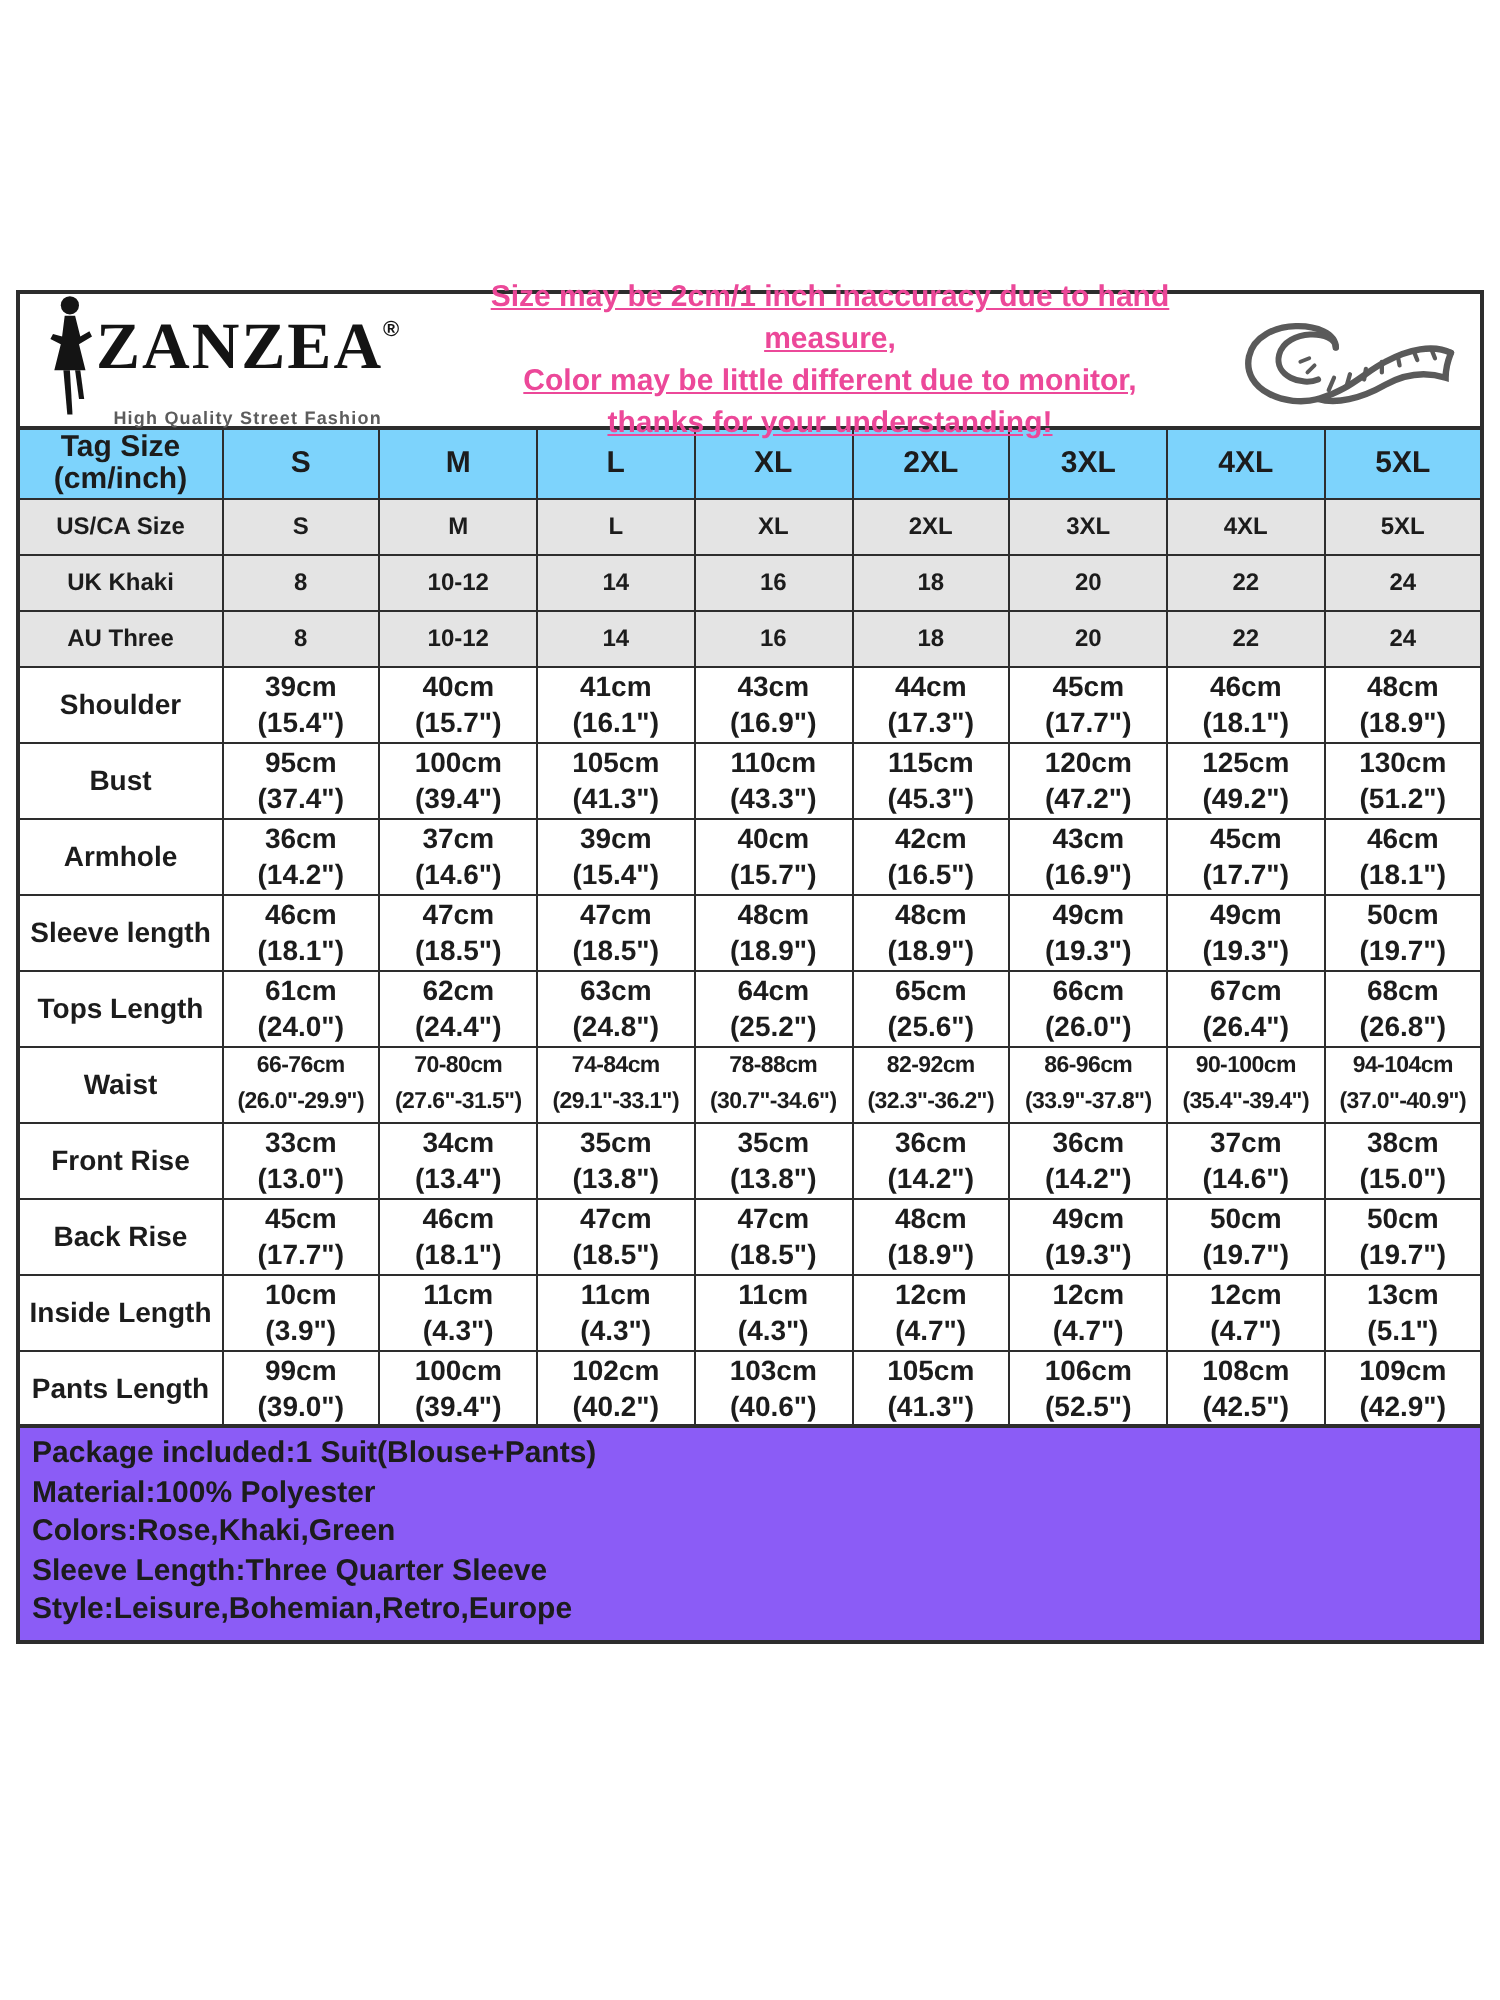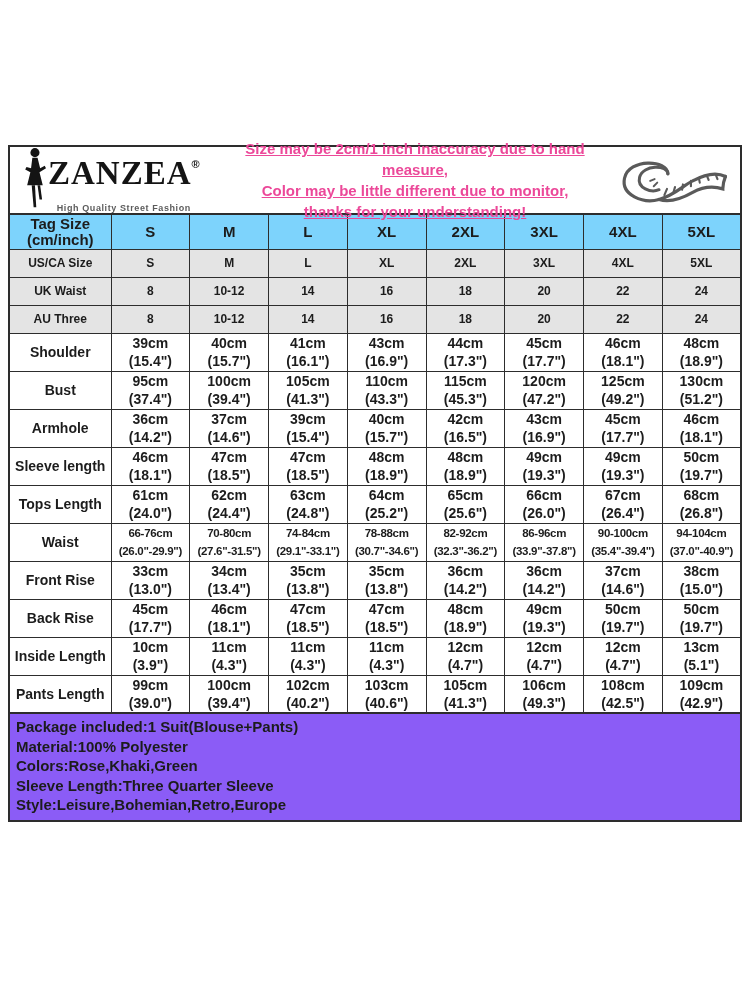--- a/index.html
+++ b/index.html
@@ -128,21 +128,21 @@
           <td>S</td>
           <td>M</td>
           <td>L</td>
           <td>XL</td>
           <td>2XL</td>
           <td>3XL</td>
           <td>4XL</td>
           <td>5XL</td>
         </tr>
         <tr class="size-row">
-          <td class="label">UK Waist</td>
+          <td class="label">UK Khaki</td>
           <td>8</td>
           <td>10-12</td>
           <td>14</td>
           <td>16</td>
           <td>18</td>
           <td>20</td>
           <td>22</td>
           <td>24</td>
         </tr>
         <tr class="size-row">
@@ -333,21 +333,21 @@
 (39.0")</td>
           <td>100cm
 (39.4")</td>
           <td>102cm
 (40.2")</td>
           <td>103cm
 (40.6")</td>
           <td>105cm
 (41.3")</td>
           <td>106cm
-(49.3")</td>
+(52.5")</td>
           <td>108cm
 (42.5")</td>
           <td>109cm
 (42.9")</td>
         </tr>
       </tbody>
   </table>
 
   <div class="footer-box">
     <div>Package included:1 Suit(Blouse+Pants)</div>

